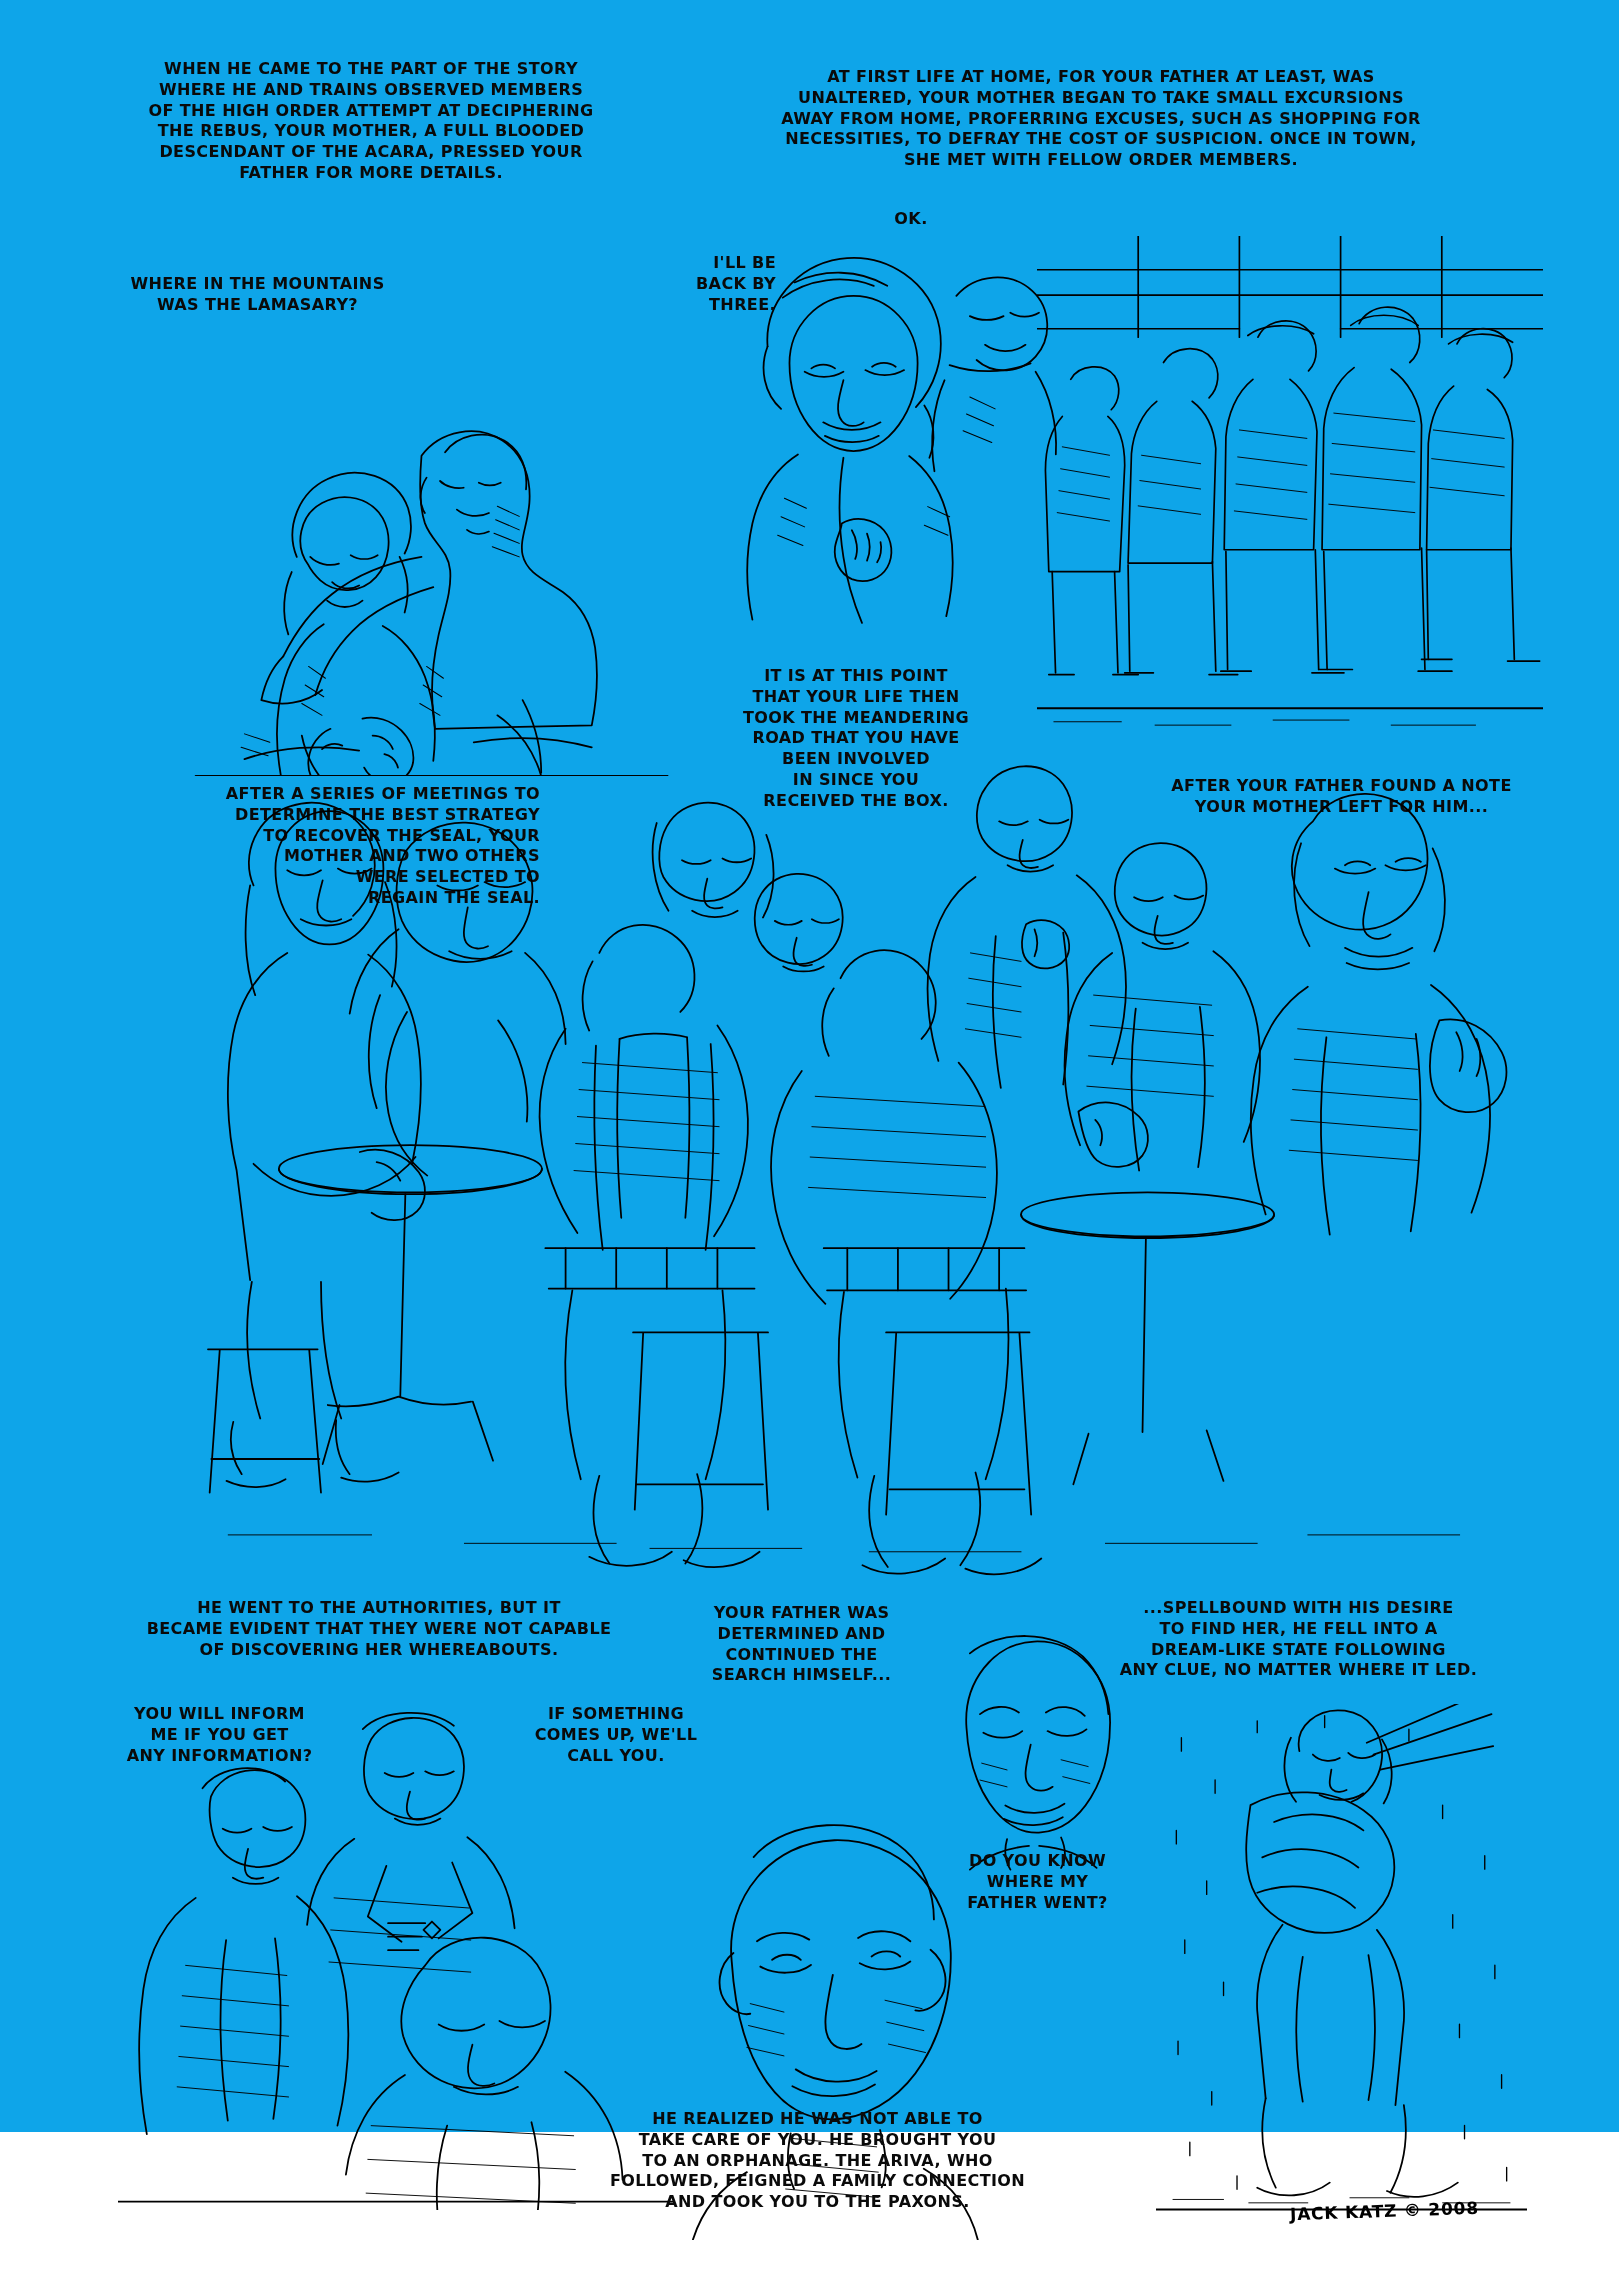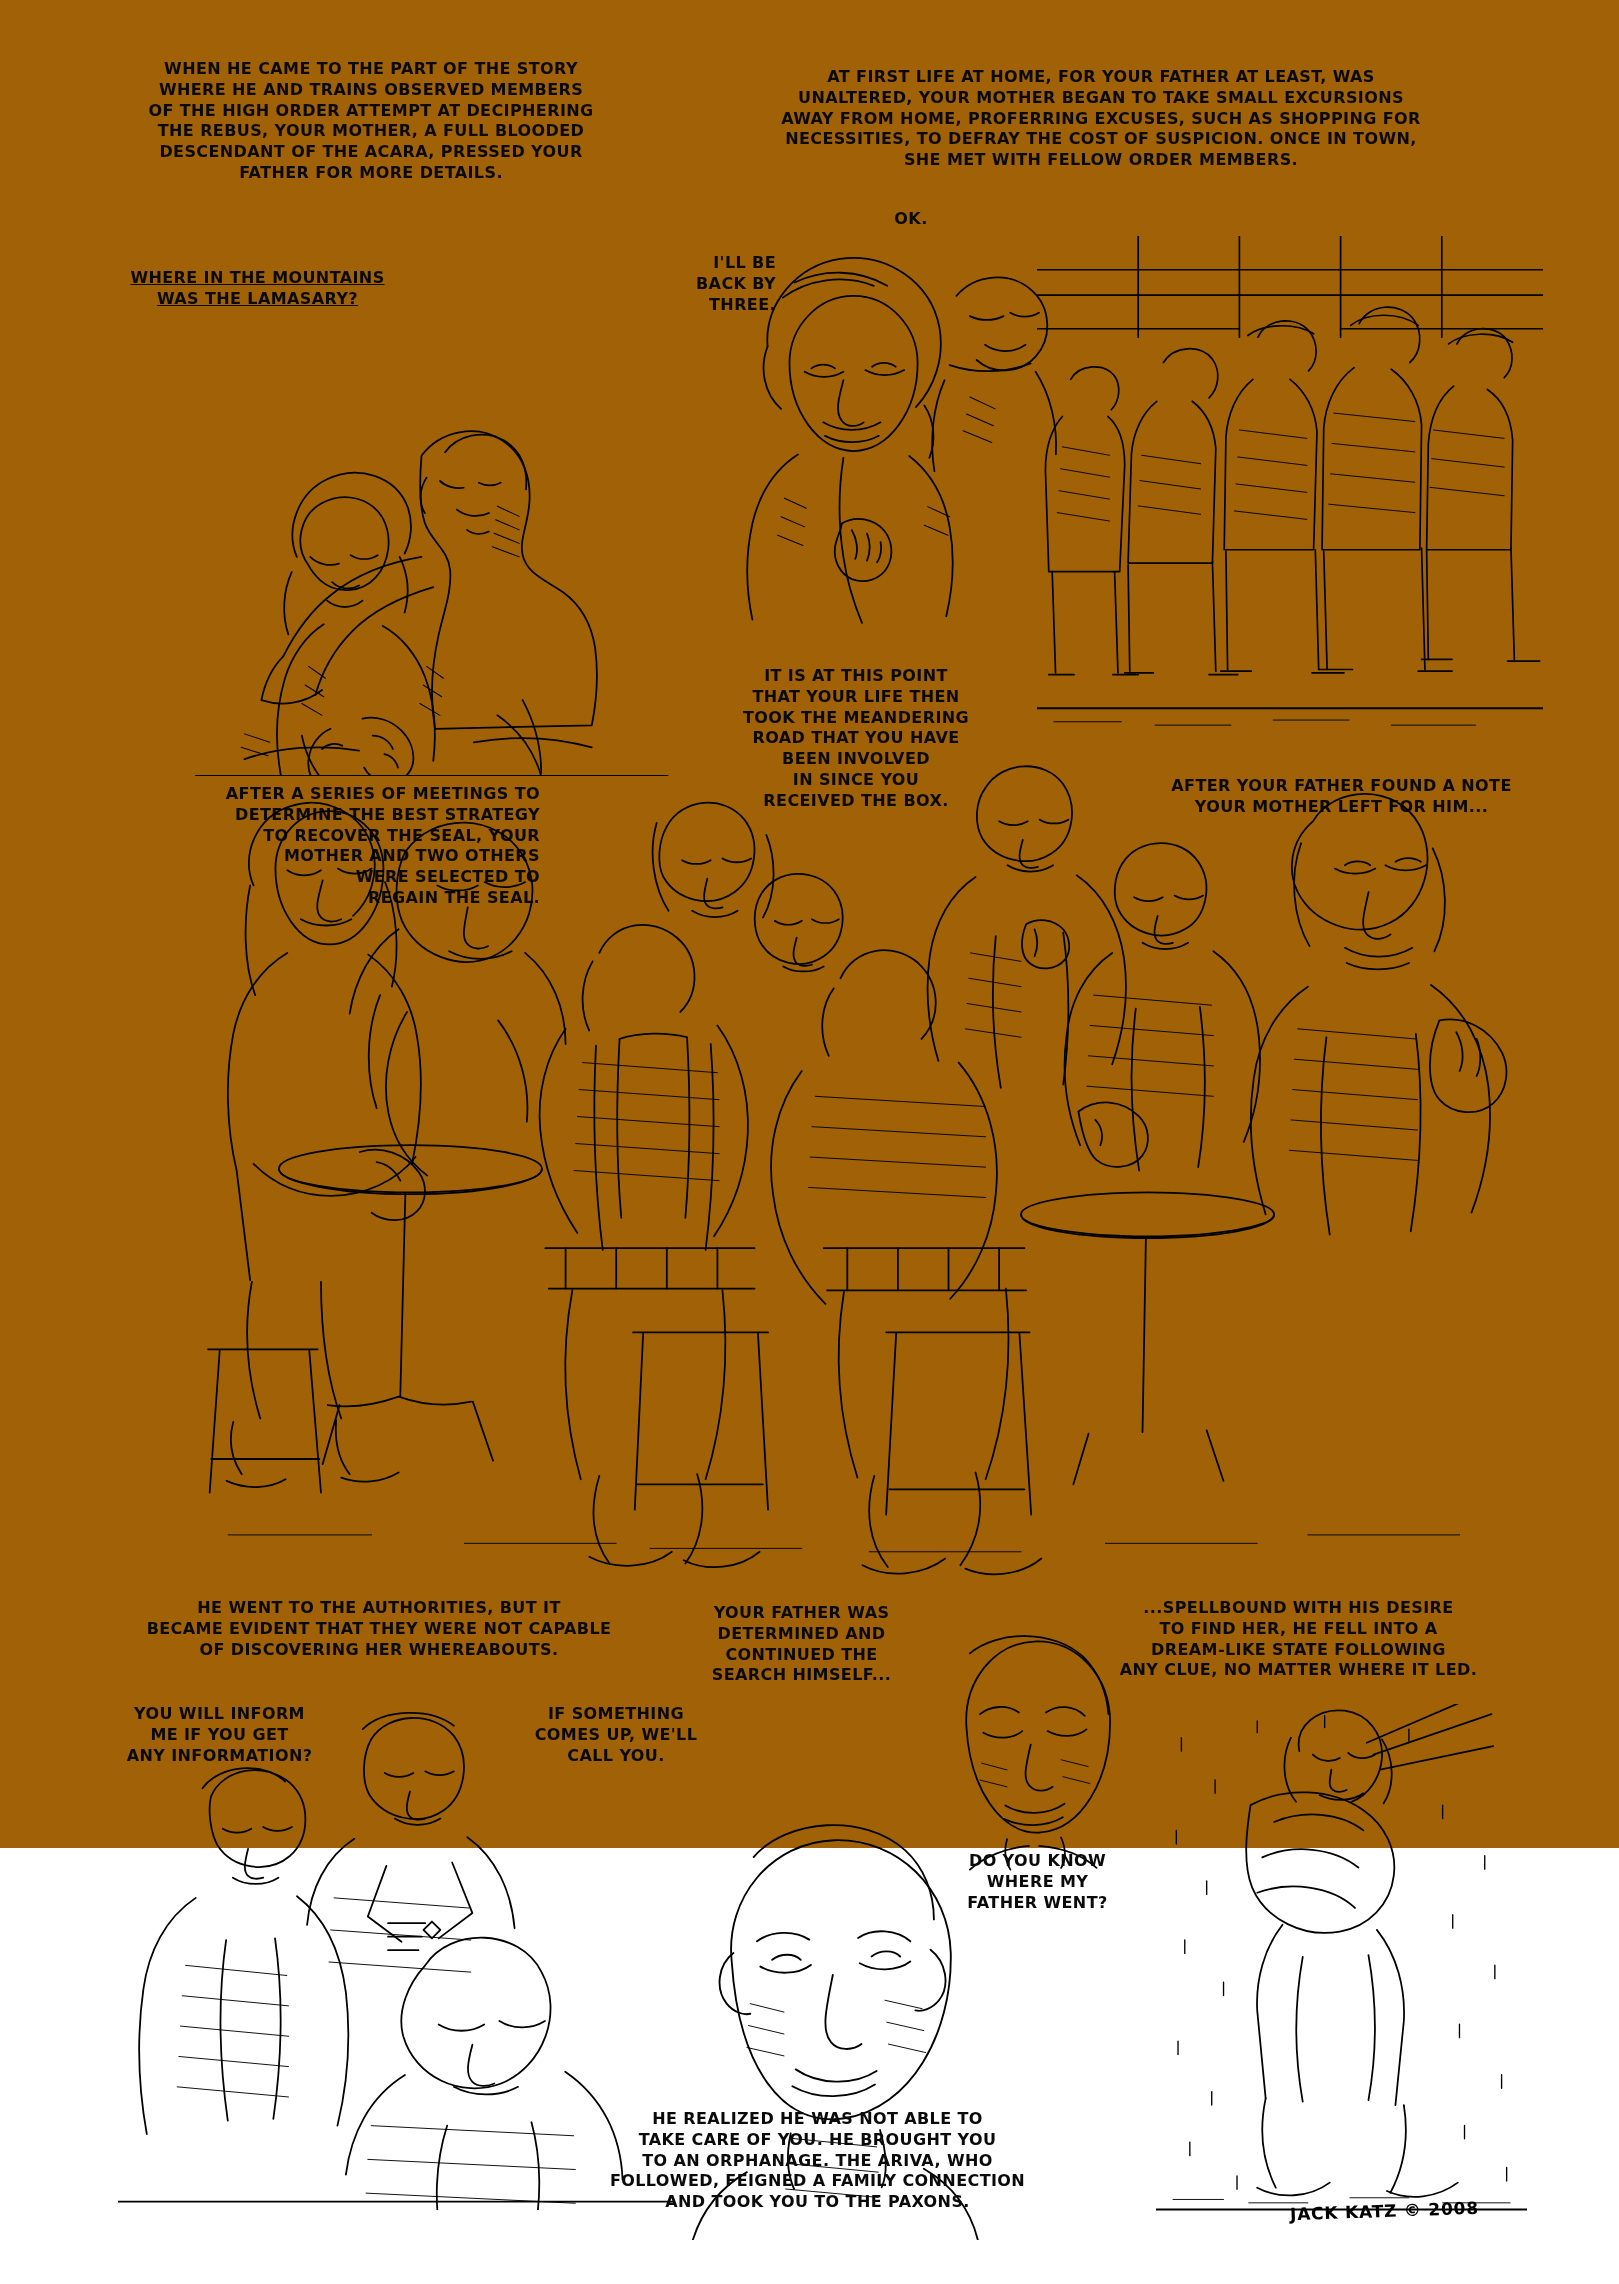--- a/index.html
+++ b/index.html
@@ -12,22 +12,22 @@
     height: 2284px;
     position: relative;
     font-family: "DejaVu Sans", sans-serif;
     color: #000000;
     overflow: hidden;
   }
   .page {
     position: absolute;
     left: 0; top: 0;
     width: 1619px;
-    height: 1848px;
-    background: #a16207;
+    height: 2132px;
+    background: #0ea5e9;
   }
   .cap {
     position: absolute;
     text-align: center;
     font-family: "DejaVu Sans", sans-serif;
     font-weight: 700;
     letter-spacing: 0.4px;
     line-height: 1.30;
     text-transform: uppercase;
     color: #0a0a0a;
@@ -111,21 +111,21 @@
 
       <g stroke-width="1.2">
         <path d="M420 240l26 12M418 256l28 12M416 272l30 12M414 288l32 12"></path>
         <path d="M196 430l20 14M192 452l22 14M188 474l24 14"></path>
         <path d="M336 430l20 14M332 452l22 14M328 474l24 14"></path>
         <path d="M120 510l30 10M116 526l32 10"></path>
       </g>
     </svg>
   </div>
 
-  <div class="cap small" style="left:93px; top:268px; width:329px;text-decoration:underline;">WHERE IN THE MOUNTAINS
+  <div class="cap small" style="left:93px; top:274px; width:329px;">WHERE IN THE MOUNTAINS
 WAS THE LAMASARY?</div>
 
   <div class="art" style="left:717px; top:245px; width:354px; height:439px;">
     <svg width="354" height="439" viewBox="0 0 420 520" fill="none" stroke="#000" stroke-width="2.1" stroke-linecap="round" stroke-linejoin="round">
 
       <path d="M60 120c-4-50 34-96 86-104 56-8 108 28 118 82 6 36-6 70-28 94"></path>
       <path d="M60 120c-10 26-4 56 16 74"></path>
       <path d="M246 190c12 18 14 42 6 62"></path>
       <path d="M78 62c30-22 72-28 108-14"></path>
       <path d="M92 44c34-16 76-16 110 4"></path>

